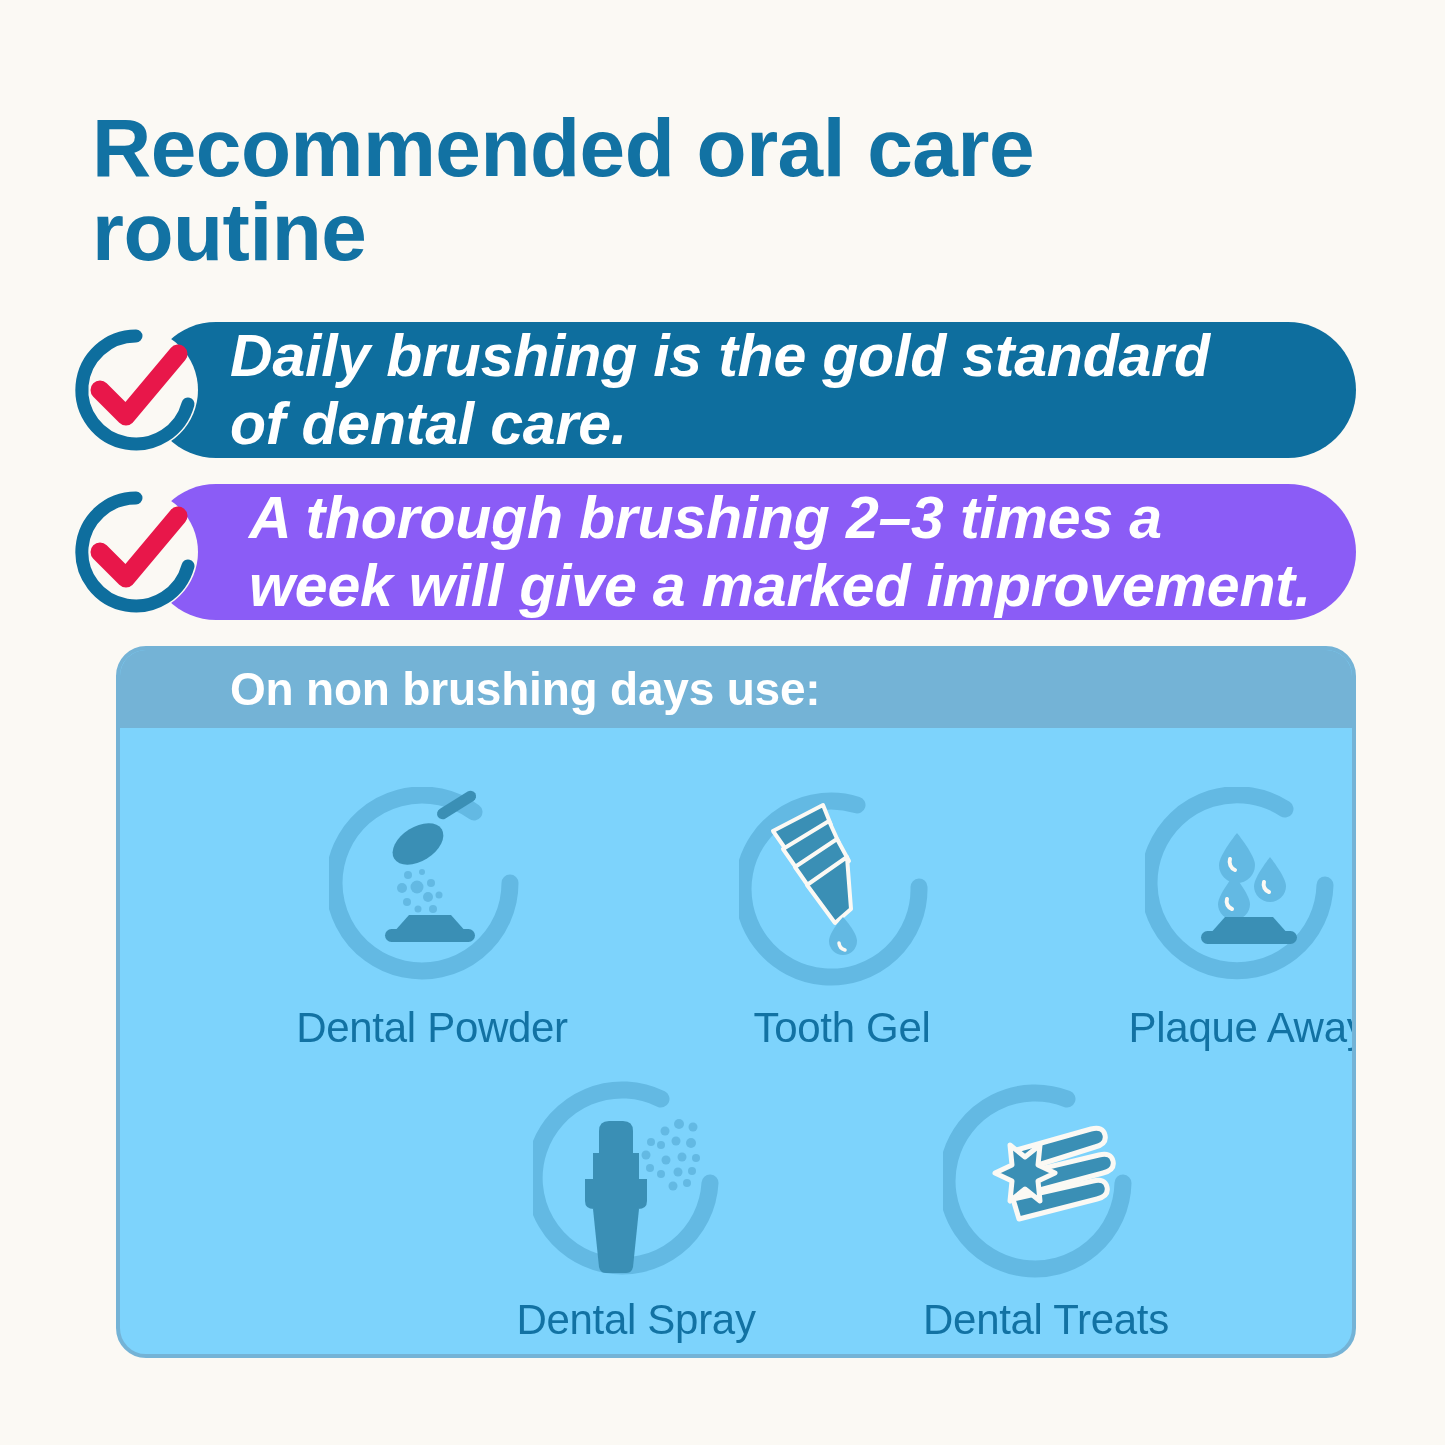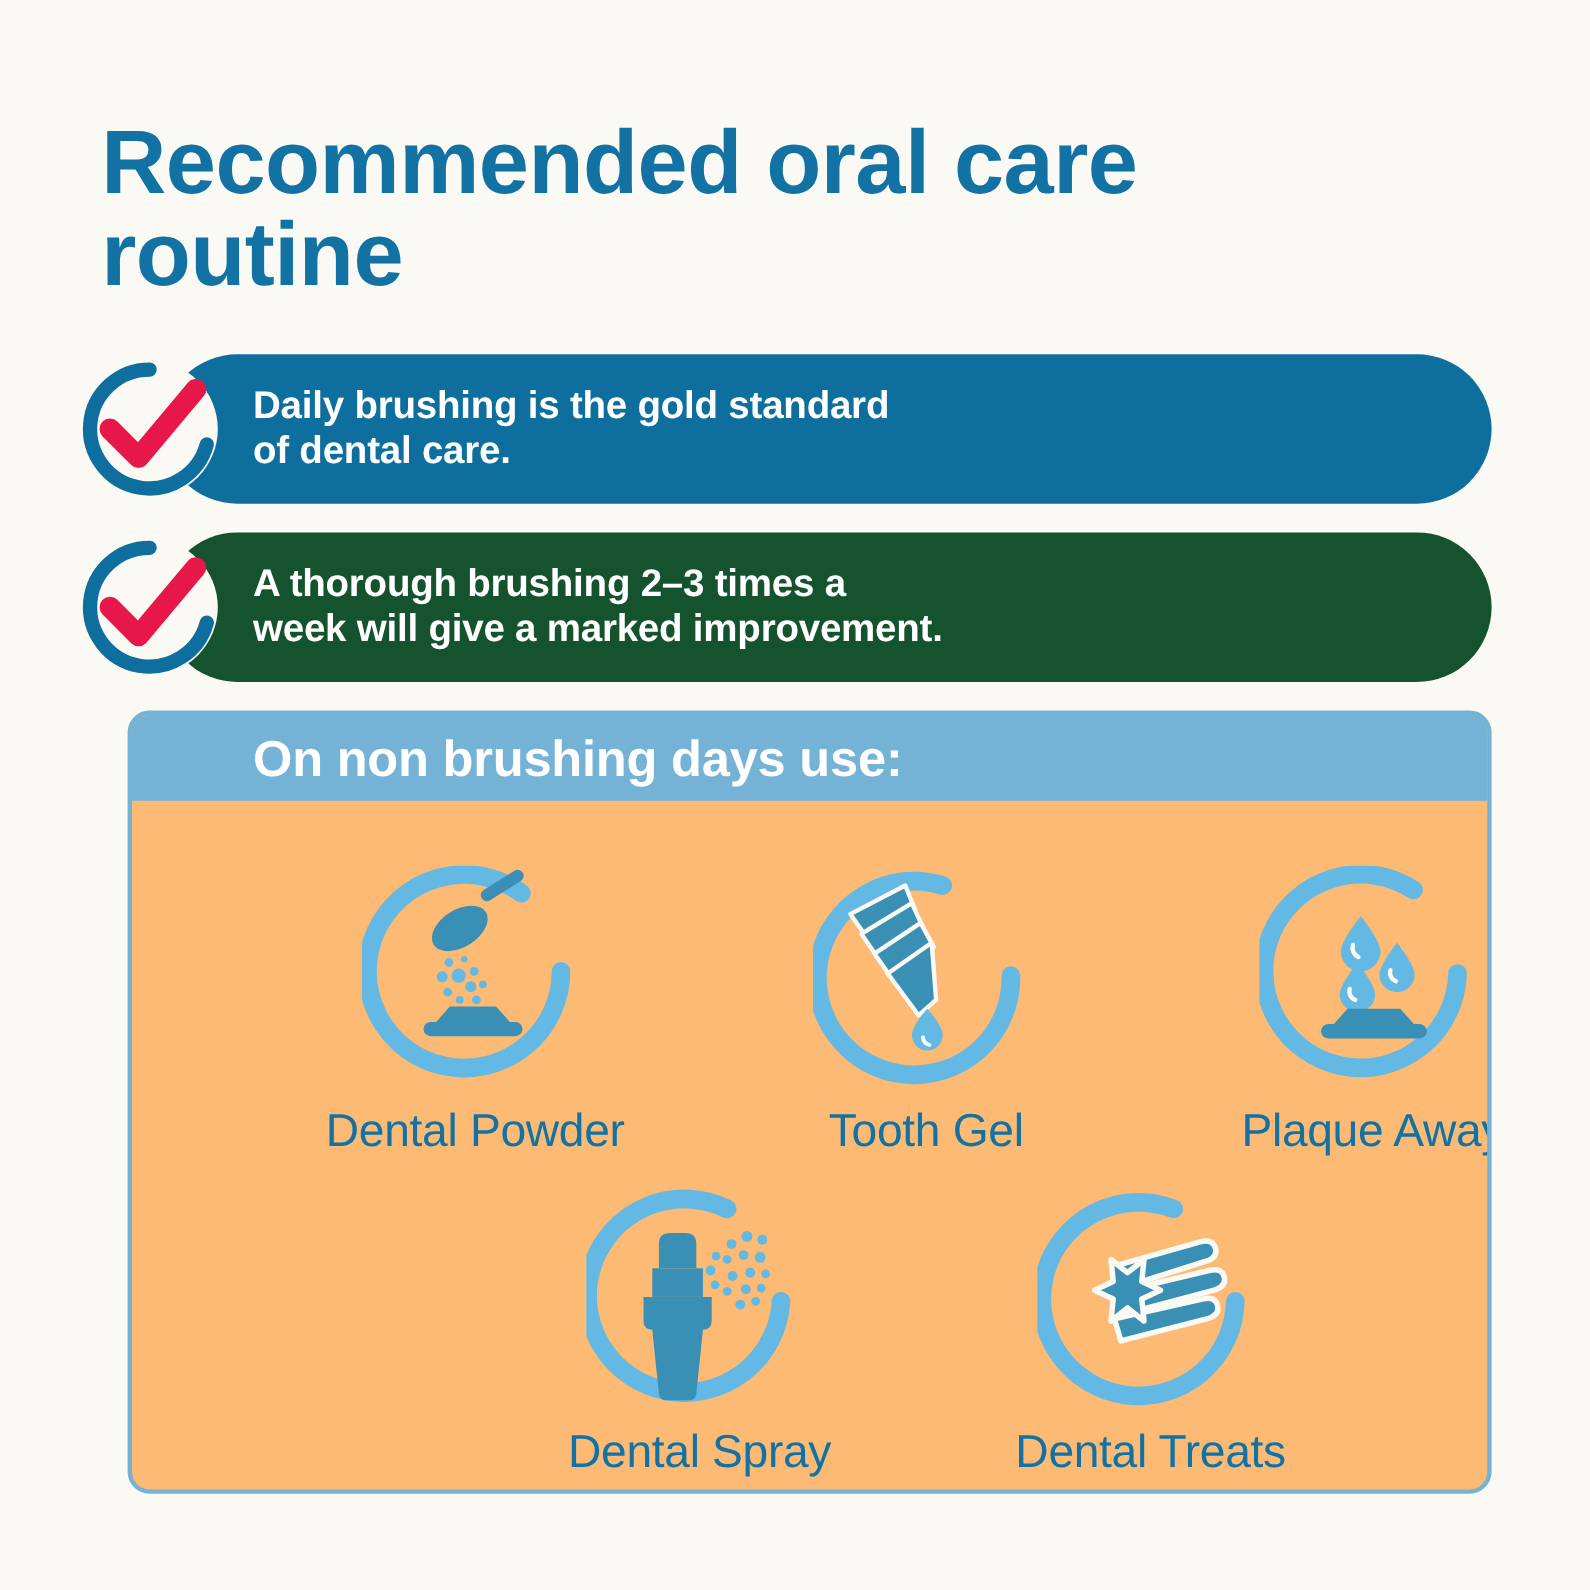--- a/index.html
+++ b/index.html
@@ -49,31 +49,33 @@
     top: 322px;
     width: 1208px;
     height: 136px;
     background: #0e6e9e;
   }
   .banner-2 {
     left: 148px;
     top: 484px;
     width: 1208px;
     height: 136px;
-    background: #14532d;
+    background: #8b5cf6;
+    justify-content: center;
   }
   .banner-text {
     color: #ffffff;
-    font-size: 35px;
+    font-size: 59px;
     font-weight: 700;
     line-height: 1.16;
     padding-left: 82px;
     padding-right: 26px;
     white-space: pre-line;
     letter-spacing: -0.2px;
+    font-style: italic;
   }
 
   
   .check-badge {
     position: absolute;
     width: 132px;
     height: 132px;
   }
   .check-badge-1 { left: 70px; top: 324px; }
   .check-badge-2 { left: 70px; top: 486px; }
@@ -81,22 +83,22 @@
 
   
   .panel {
     position: absolute;
     left: 116px;
     top: 646px;
     width: 1240px;
     height: 712px;
     box-sizing: border-box;
     border: 4px solid #74b3d6;
-    border-radius: 20px;
-    background: #fdba74;
+    border-radius: 30px;
+    background: #7dd3fc;
     overflow: hidden;
   }
   .panel-header {
     height: 78px;
     background: #74b3d6;
     display: flex;
     align-items: center;
   }
   .panel-header-text {
     color: #ffffff;

